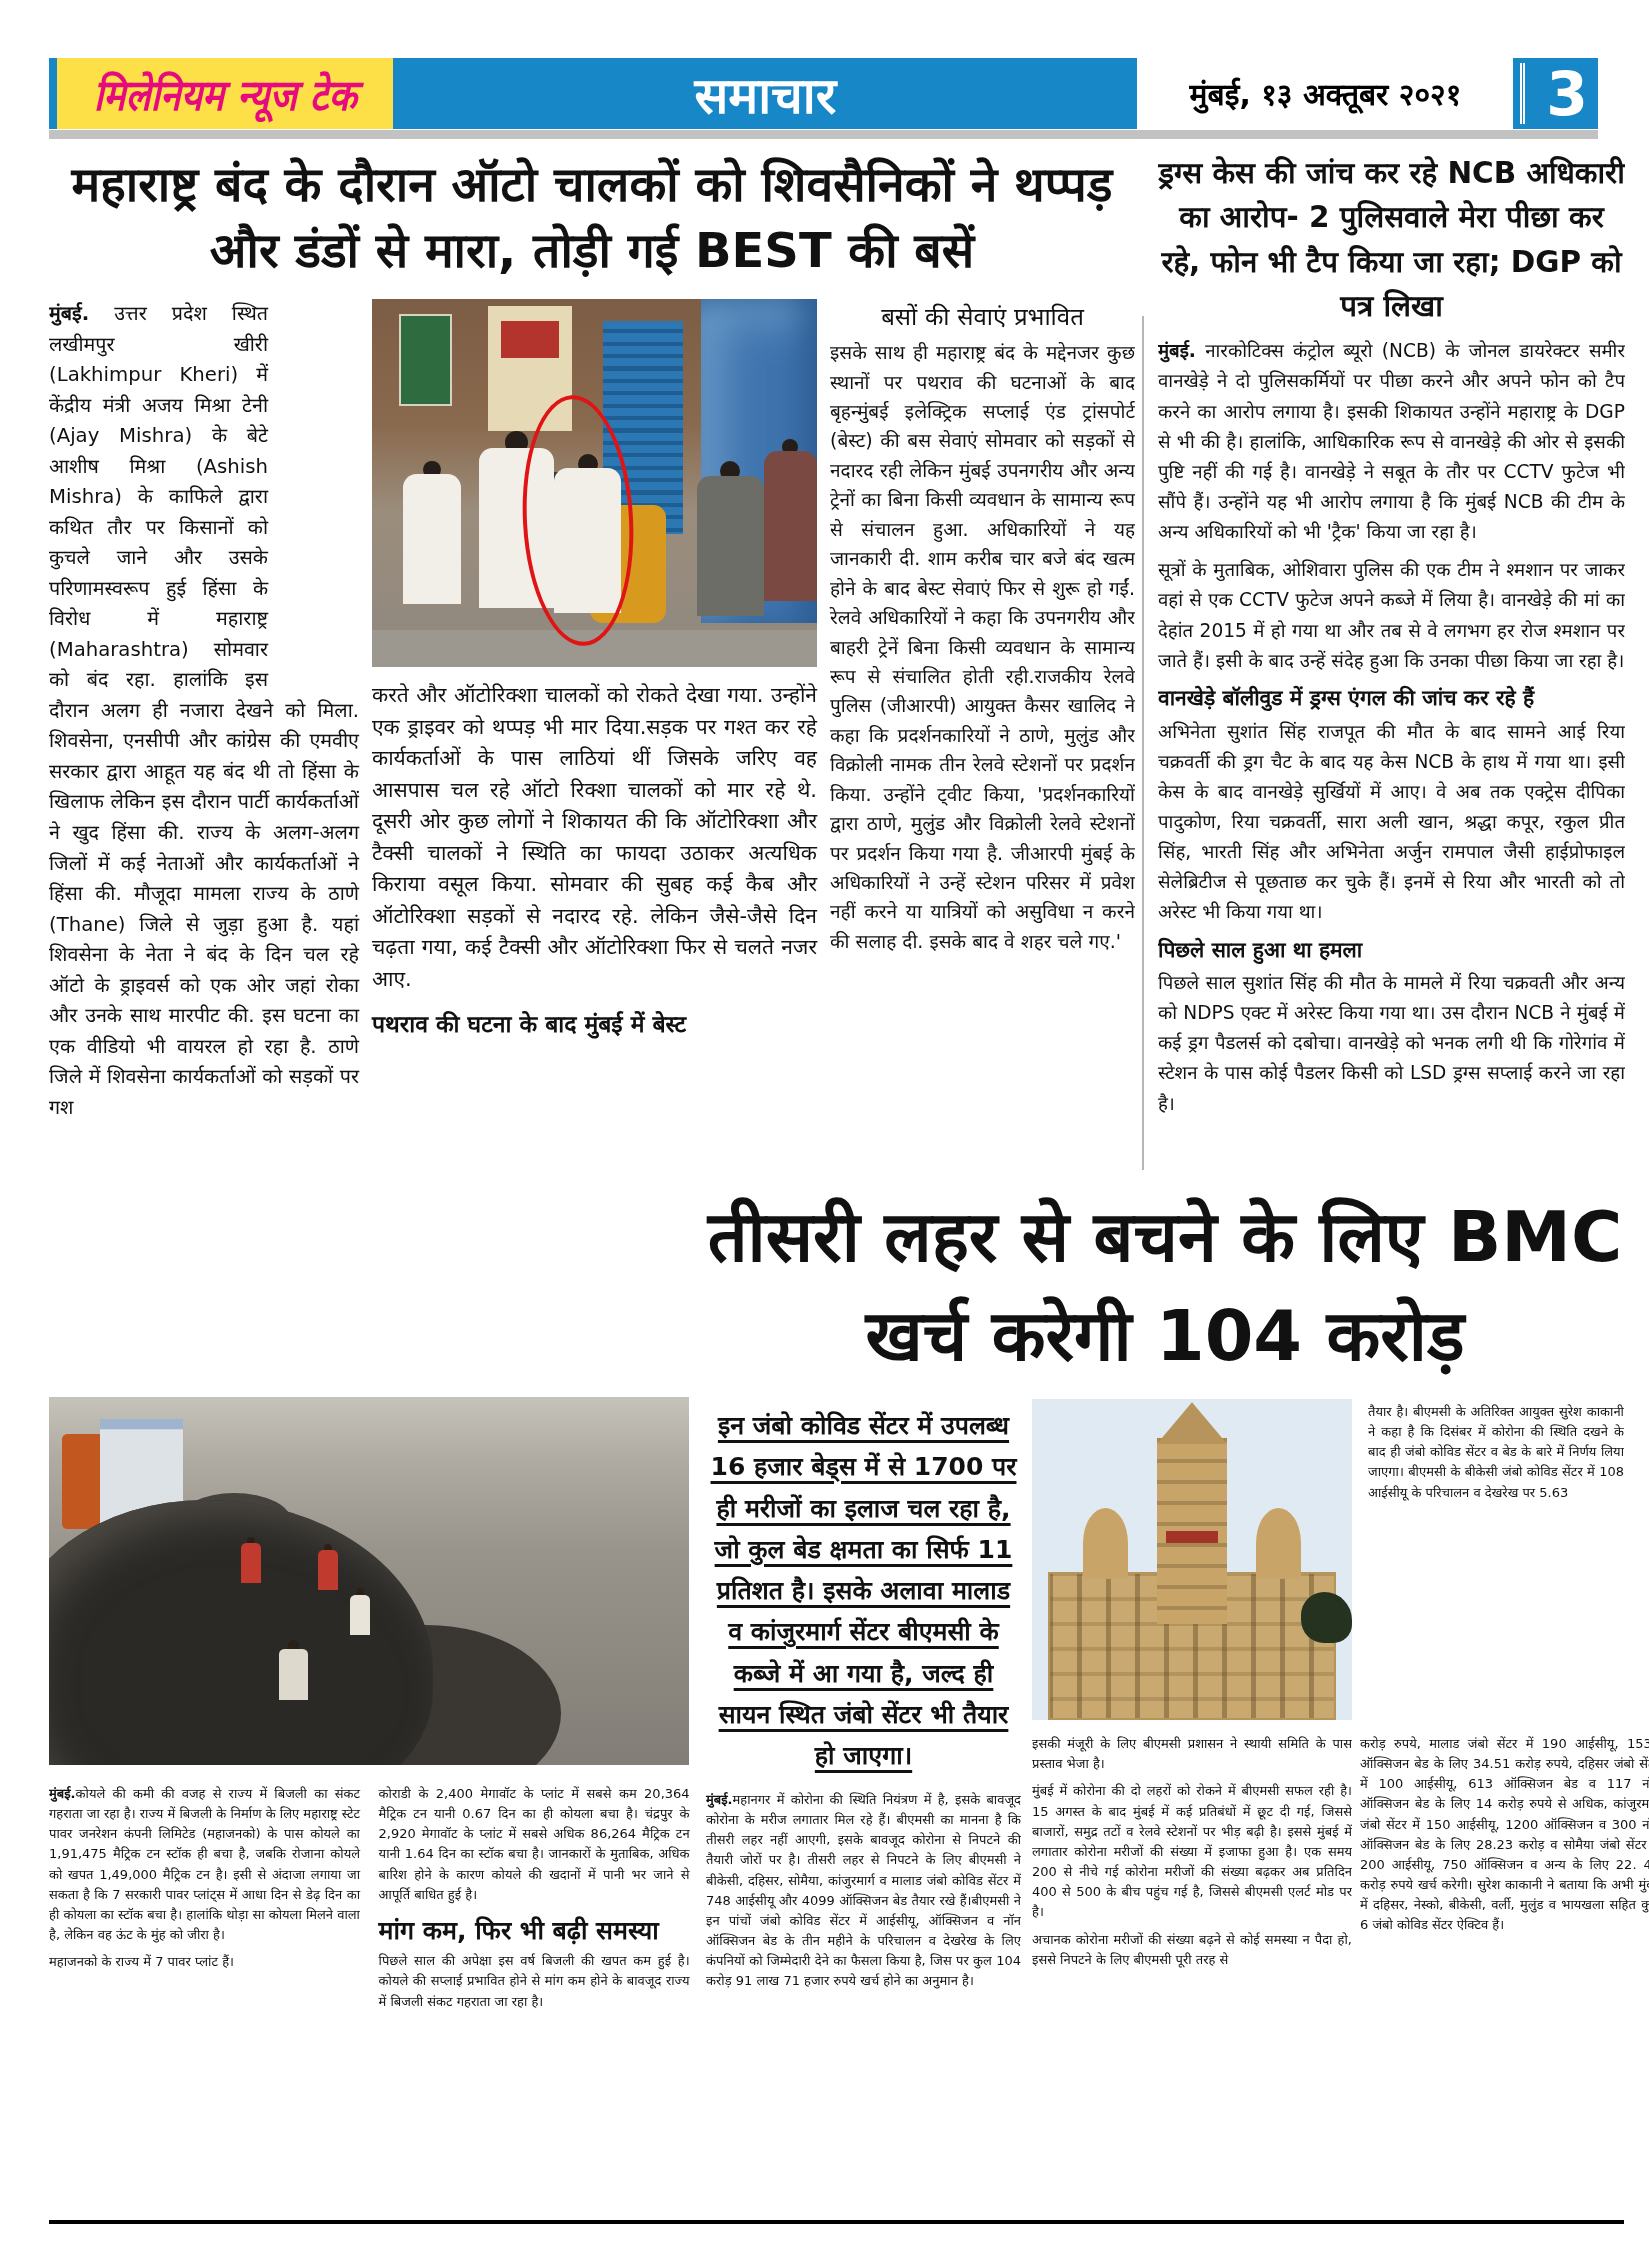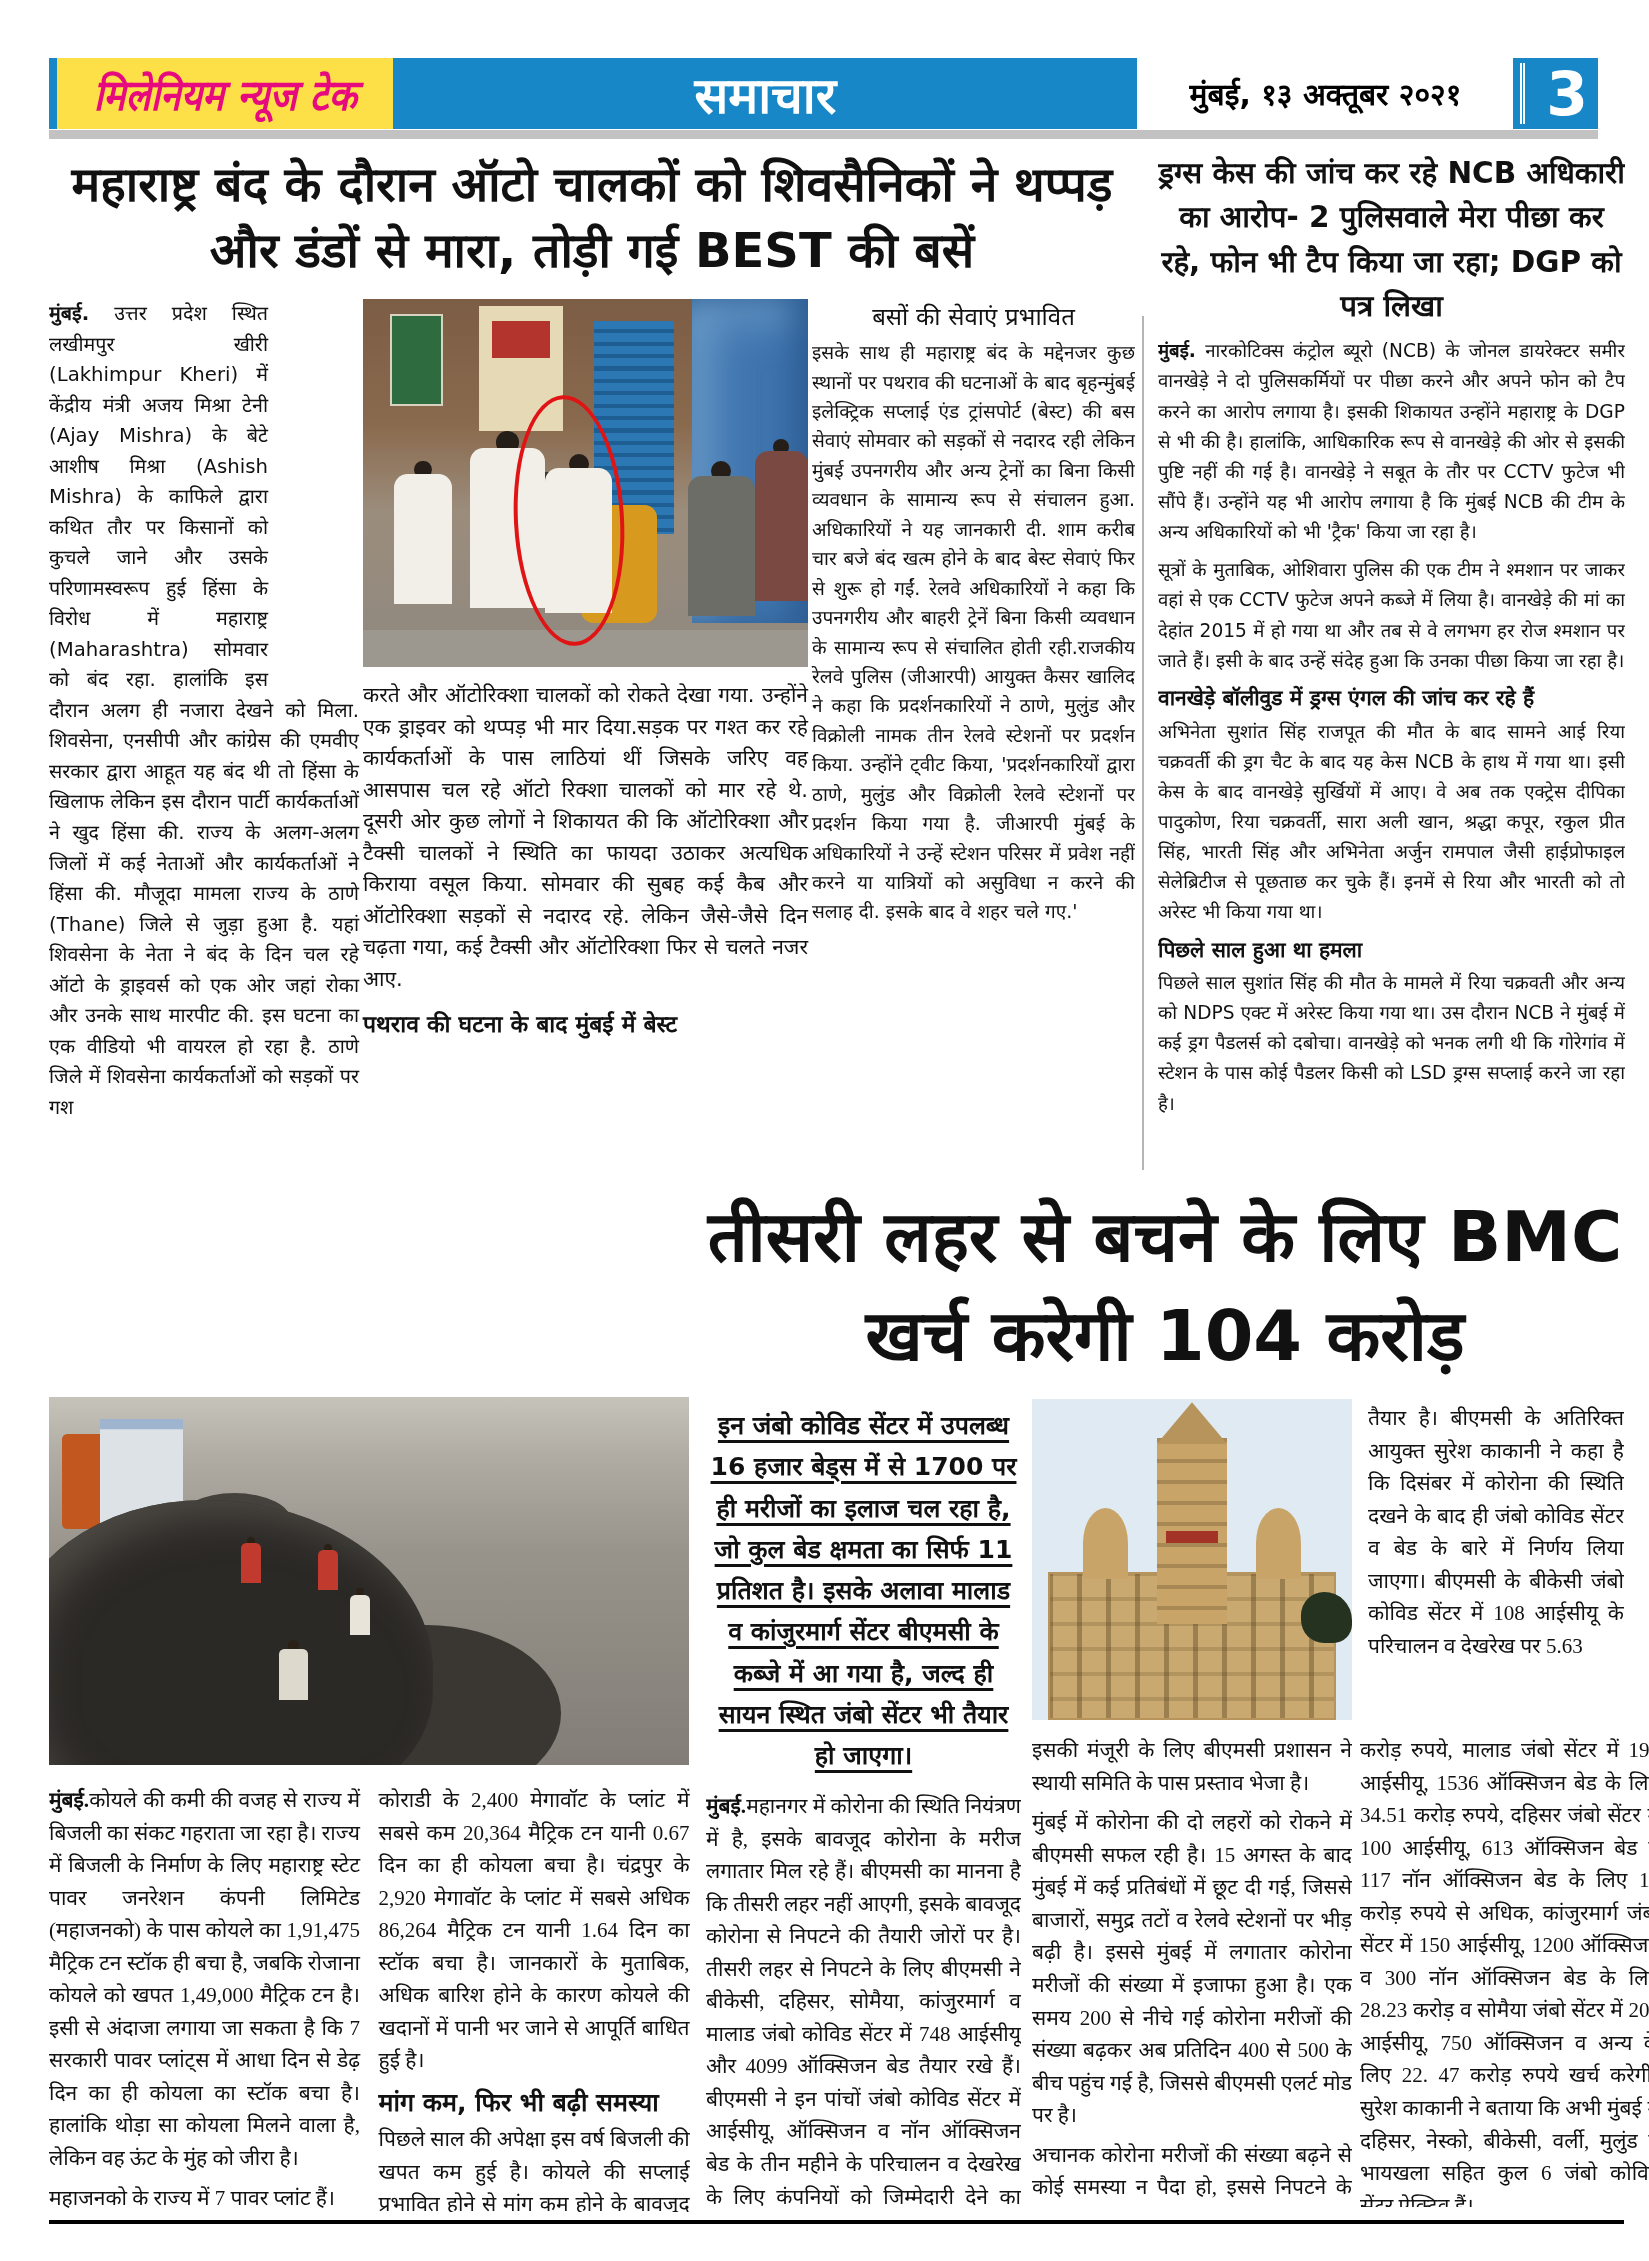--- a/index.html
+++ b/index.html
@@ -19,21 +19,21 @@
   .gray-bar{position:absolute;left:49px;top:130px;width:1549px;height:9.3px;background:#c2c2c2;}
 
   
   .body{margin:0;font-size:19.7px;line-height:1.55;text-align:justify;}
   .lead{font-weight:bold;}
   .subhead{font-weight:bold;margin:8.3px 0 3.1px 0;font-size:25px;line-height:1.4;text-align:left;}
 
   
   .a1{position:absolute;left:49px;top:151px;width:1086px;height:1012px;overflow:hidden;}
   .a1 h1{margin:0;text-align:center;font-size:48px;line-height:1.38;font-weight:700;}
-  .a1-body{display:flex;gap:4px;margin-top:15.5px;}
+  .a1-body{display:flex;gap:13px;margin-top:15.5px;}
   .a1-c1{width:310px;}
   .a1-c1 .cutout{float:right;width:91px;height:385px;}
   .a1-c2{width:445px;display:flex;flex-direction:column;}
   .a1-c2 .body{font-size:21px;line-height:1.5;}
   .a1-c3{flex:1;}
   .a1-c3 h3{margin:0 0 6.2px 0;text-align:center;font-size:24px;font-weight:400;}
   .a1-c3 .body{font-size:19px;}
   .caption{font-weight:bold;font-size:23px;margin-top:11.4px;text-align:left;}
 
   
@@ -52,21 +52,21 @@
   
   .a4-intro{position:absolute;left:706px;top:1405px;width:315px;height:378px;overflow:hidden;
             font-size:25px;line-height:1.65;font-weight:700;text-align:center;
             text-decoration:underline;text-decoration-thickness:2.6px;text-underline-offset:6.2px;}
   .a4-colC-top{position:absolute;left:1368px;top:1402px;width:256px;height:329px;overflow:hidden;}
   .a4-colC-bottom{position:absolute;left:1360px;top:1734px;width:300px;height:473px;overflow:hidden;}
   .a3-cols{position:absolute;left:49px;top:1784px;width:641px;height:428px;display:flex;gap:18.6px;overflow:hidden;}
   .a3-c1,.a3-c2{width:311px;}
   .a4-colA{position:absolute;left:706px;top:1790px;width:315px;height:419px;overflow:hidden;}
   .a4-colB{position:absolute;left:1032px;top:1734px;width:320px;height:473px;overflow:hidden;}
-  .bottom .body{font-size:21px;line-height:1.55;font-family:Liberation Serif, serif;}
+  .bottom .body{font-size:13px;line-height:1.55;}
   .gap{margin-top:7.2px;}
   .bottom-rule{position:absolute;left:49px;top:2220px;width:1575px;height:3.6px;background:#000;}
 
   
   .photo{position:relative;overflow:hidden;background:#8a8a86;}
   .shape{position:absolute;}
 
   
   .photo-street{height:368px;background:linear-gradient(180deg,#7c5d45 0%,#8a6a4e 34%,#9b8d7c 58%,#8f8880 100%);}
   .st-sign-green{left:6%;top:4%;width:11%;height:24%;background:#2e6b3e;border:2.1px solid #d8d2c0;}

